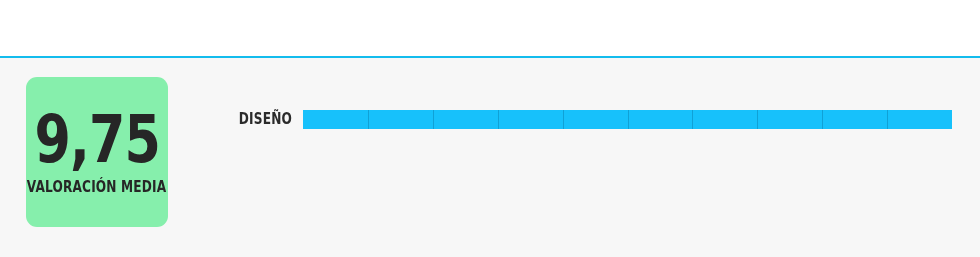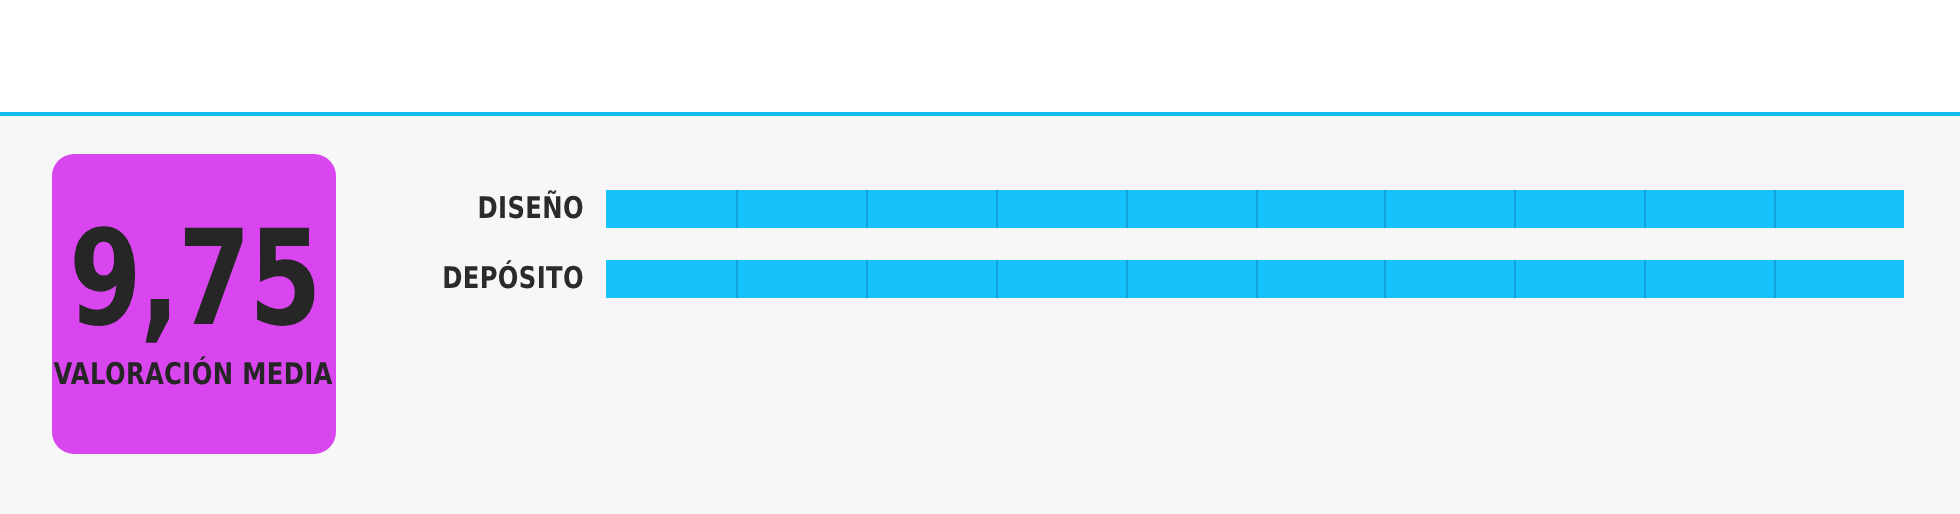--- a/index.html
+++ b/index.html
@@ -41,21 +41,21 @@
     left: 0; top: 58px;
     width: 980px; height: 199px;
     background: #f7f7f7;
   }
 
   
   #score-card {
     position: absolute;
     left: 26px; top: 77px;
     width: 142px; height: 150px;
-    background: #d946ef;
+    background: #86efac;
     border-radius: 11px;
     display: flex;
     flex-direction: column;
     align-items: center;
     justify-content: center;
   }
   #score-value {
     font-family: "Liberation Sans Narrow", "DejaVu Sans Condensed", "Liberation Sans", sans-serif;
     font-size: 66px;
     font-weight: bold;
@@ -75,21 +75,21 @@
     letter-spacing: 0.2px;
     transform: scaleX(0.9);
     transform-origin: center center;
     margin-top: 7px;
     white-space: nowrap;
   }
 
   
   #criteria-list {
     position: absolute;
-    left: 0; top: 95px;
+    left: 0; top: 110px;
     width: 980px;
   }
   .criteria-row {
     position: relative;
     height: 19px;
     margin-bottom: 16px;
   }
   .criteria-row:last-child { margin-bottom: 0; }
 
   .criteria-label {
@@ -164,32 +164,15 @@
             <div class="criteria-tick" style="left: 195px;"></div>
             <div class="criteria-tick" style="left: 260px;"></div>
             <div class="criteria-tick" style="left: 325px;"></div>
             <div class="criteria-tick" style="left: 389px;"></div>
             <div class="criteria-tick" style="left: 454px;"></div>
             <div class="criteria-tick" style="left: 519px;"></div>
             <div class="criteria-tick" style="left: 584px;"></div>
           </div>
         </div>
       </div>
-      <div class="criteria-row">
-        <div class="criteria-label">DEPÓSITO</div>
-        <div class="criteria-track" style="background: rgb(214, 214, 214);">
-          <div class="criteria-fill" style="width: 649px; background: rgb(23, 193, 251);"></div>
-          <div class="criteria-ticks">
-            <div class="criteria-tick" style="left: 65px;"></div>
-            <div class="criteria-tick" style="left: 130px;"></div>
-            <div class="criteria-tick" style="left: 195px;"></div>
-            <div class="criteria-tick" style="left: 260px;"></div>
-            <div class="criteria-tick" style="left: 325px;"></div>
-            <div class="criteria-tick" style="left: 389px;"></div>
-            <div class="criteria-tick" style="left: 454px;"></div>
-            <div class="criteria-tick" style="left: 519px;"></div>
-            <div class="criteria-tick" style="left: 584px;"></div>
-          </div>
-        </div>
-      </div>
     </div>
 
 </div>
 
 </body></html>

